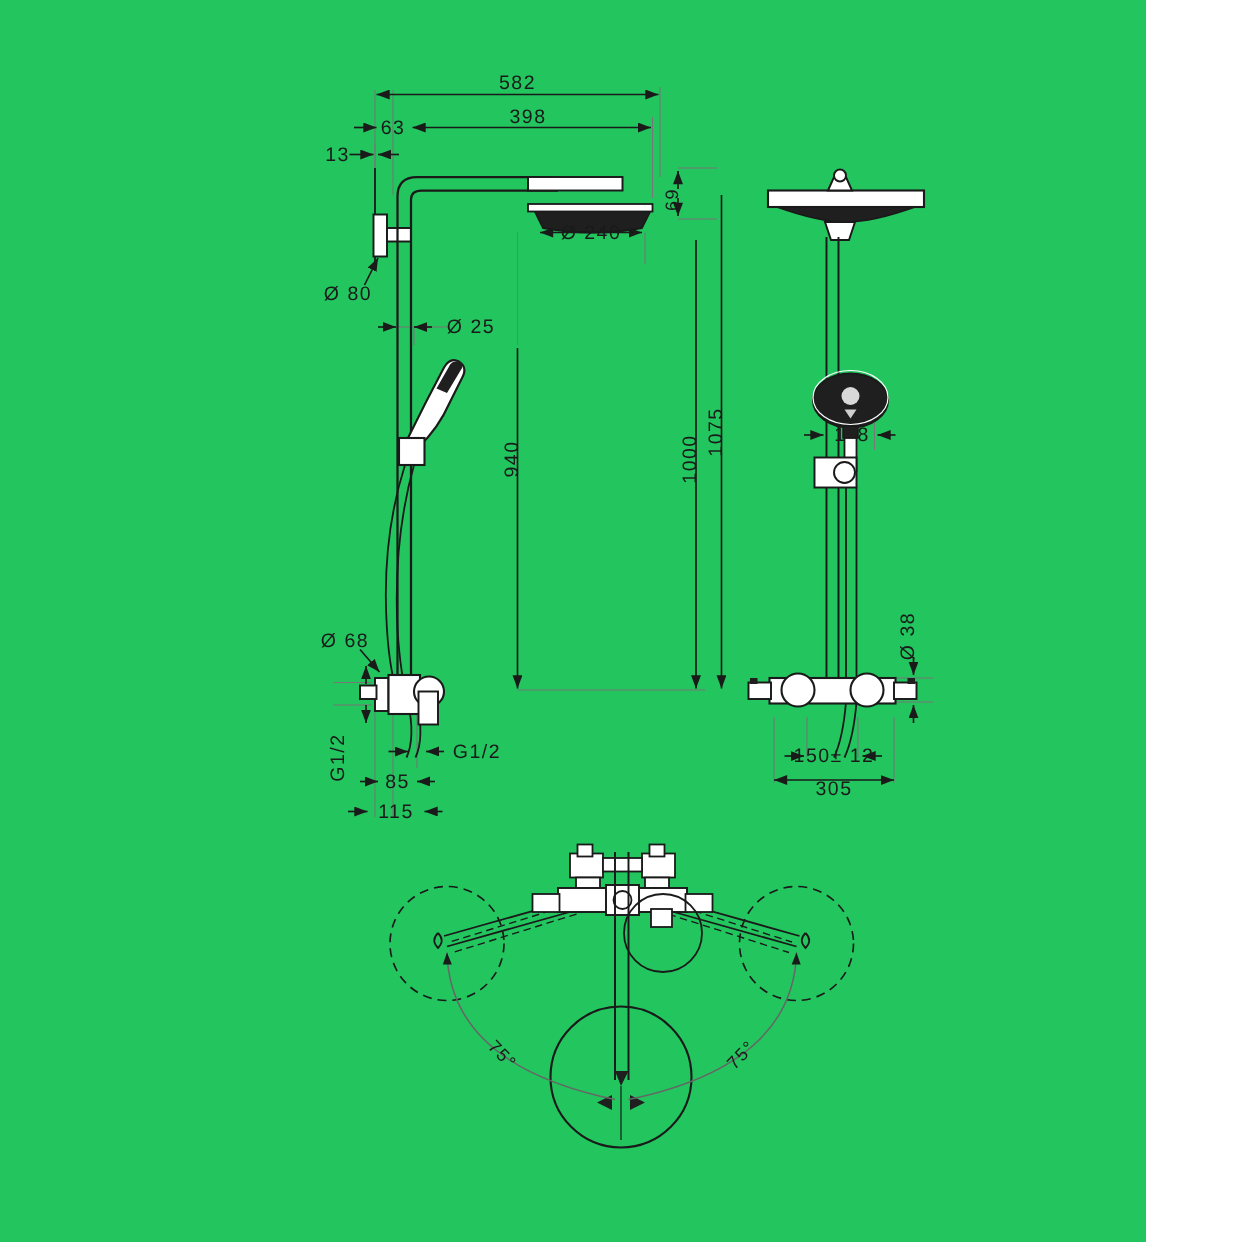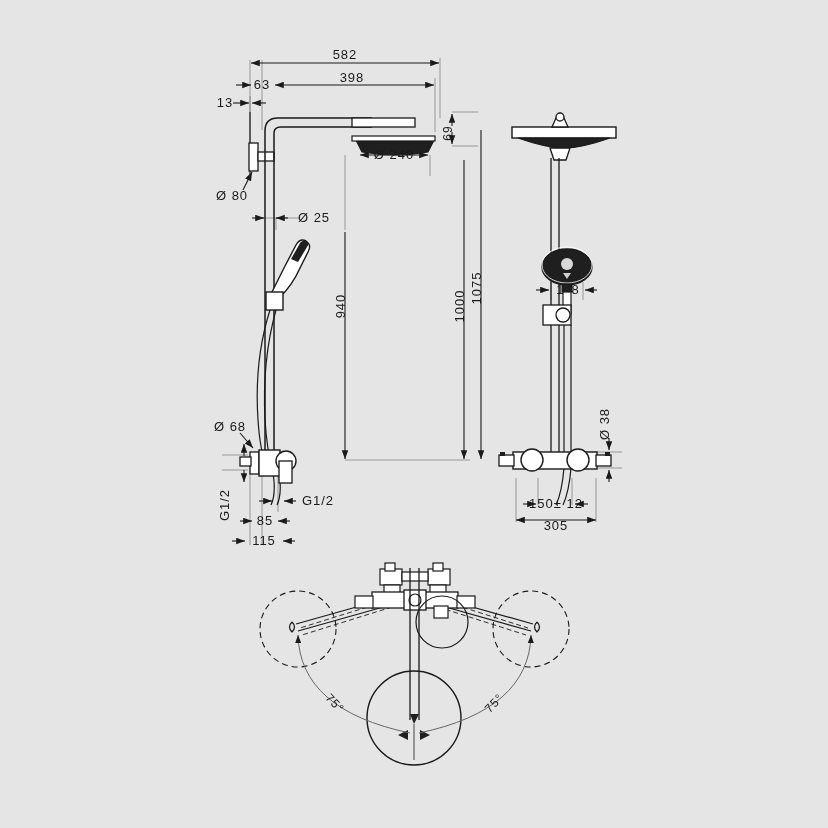--- a/index.html
+++ b/index.html
@@ -1,17 +1,17 @@
 <!DOCTYPE html>
 <html><head>
 <meta charset="utf-8">
 <style>
   html,body{margin:0;padding:0;background:#ffffff;}
   body{width:828px;height:828px;font-family:"Liberation Sans",sans-serif;}
-  #stage{position:relative;width:828px;height:828px;overflow:hidden;background:#e5e5e5;}
+  #stage{position:relative;width:764px;height:828px;overflow:hidden;background:#22c55e;}
   svg{display:block;}
   .dimtxt{font-family:"Liberation Sans",sans-serif;font-size:13px;fill:#1a1a1a;letter-spacing:1px;}
   .dimtxt.small{font-size:12px;}
 </style>
 </head>
 <body>
 
 <div id="stage">
 <svg width="828" height="828" viewBox="0 0 828 828">
   <defs>

